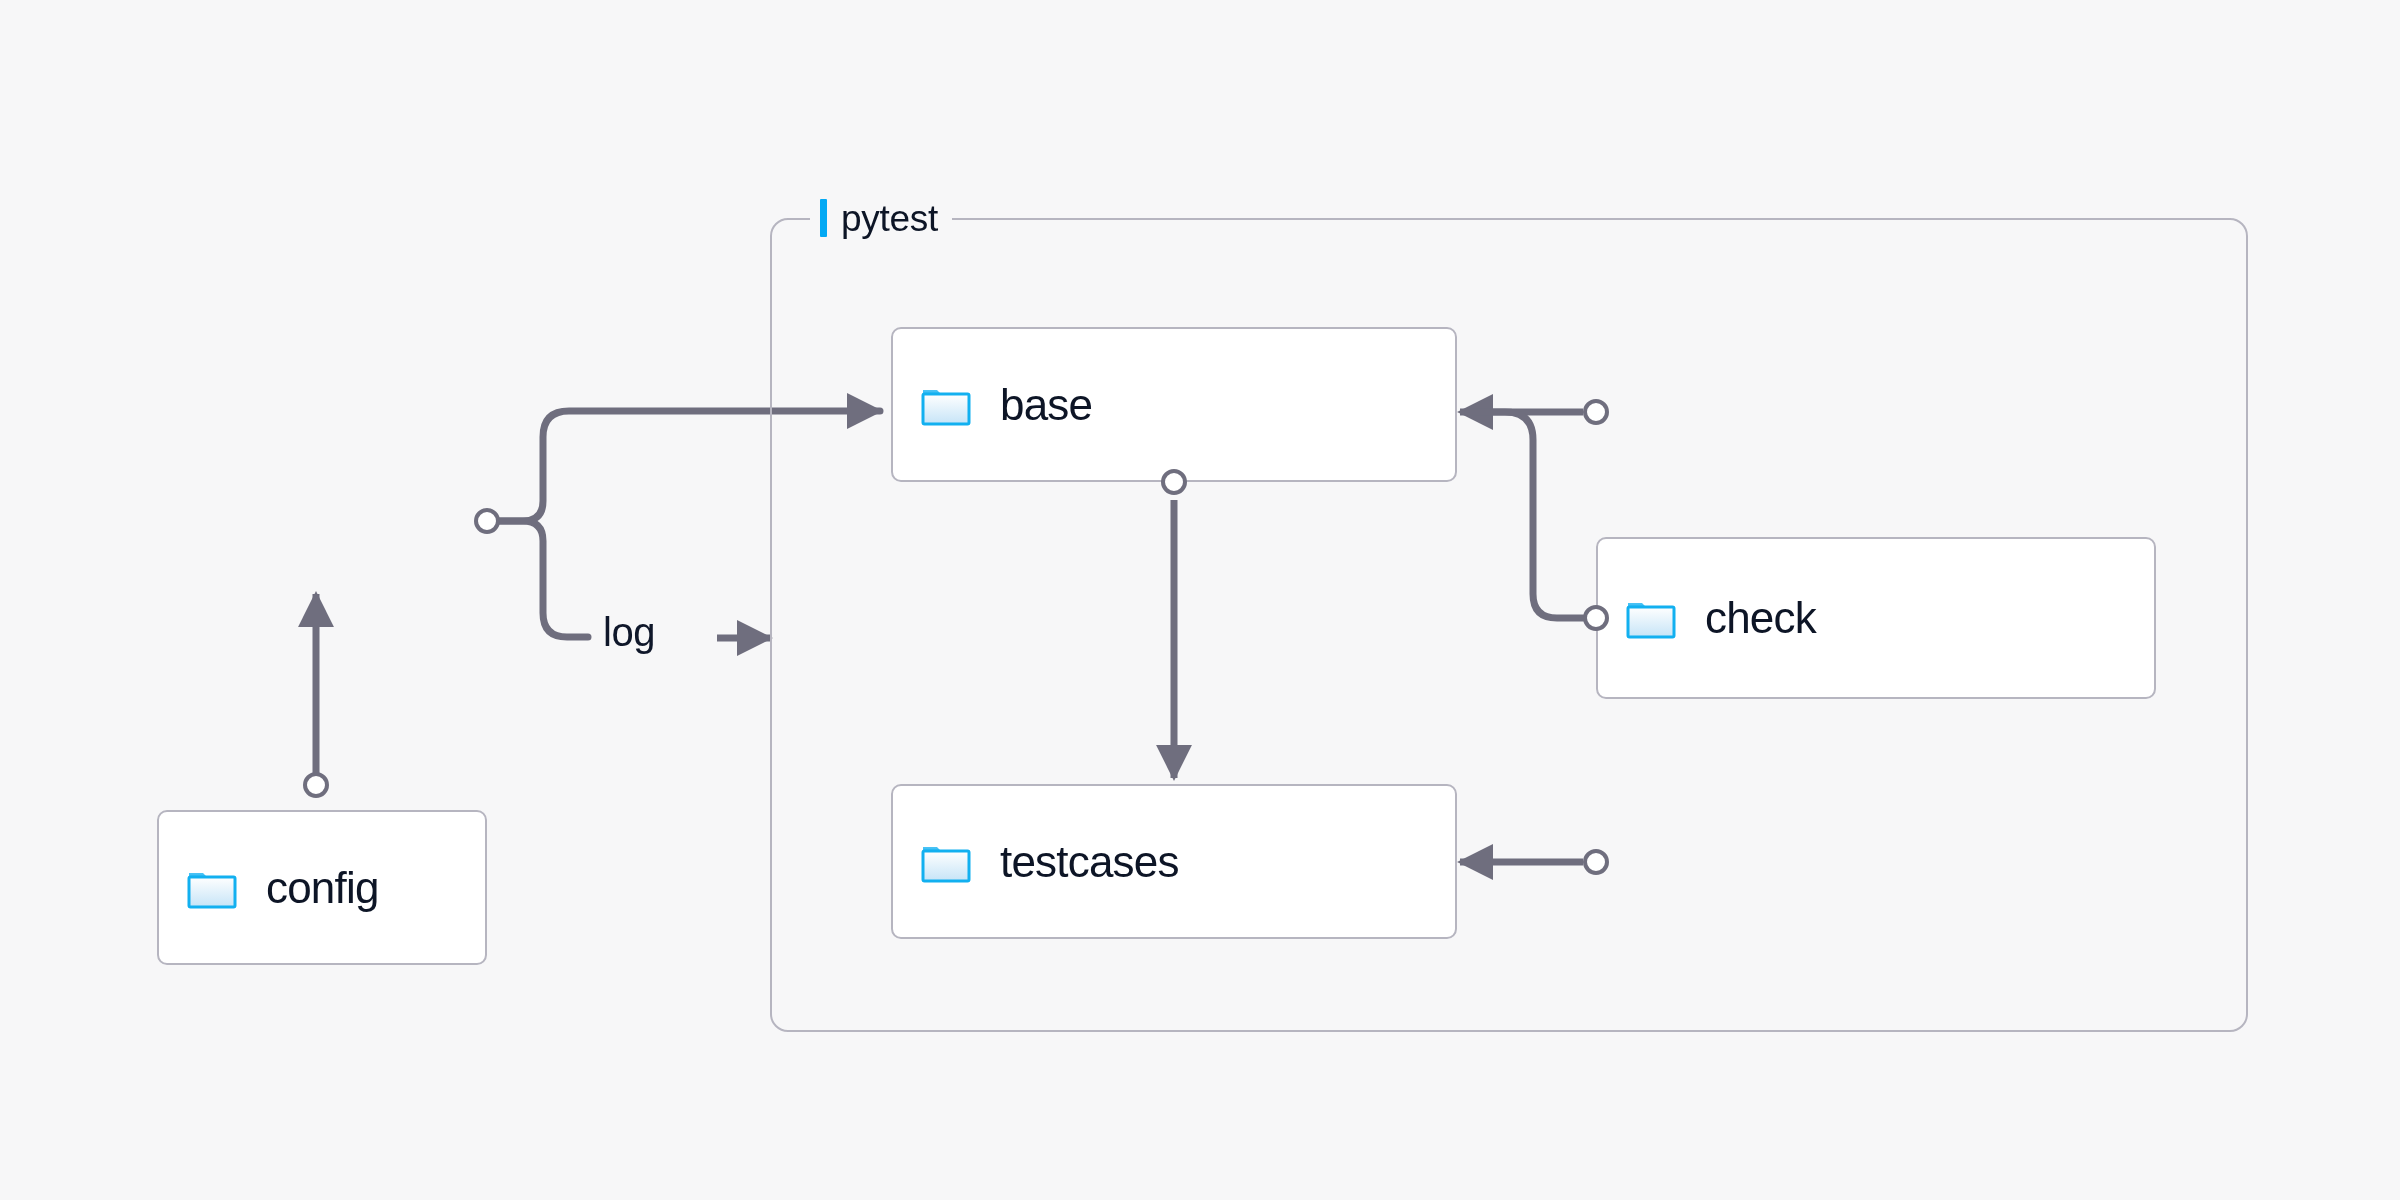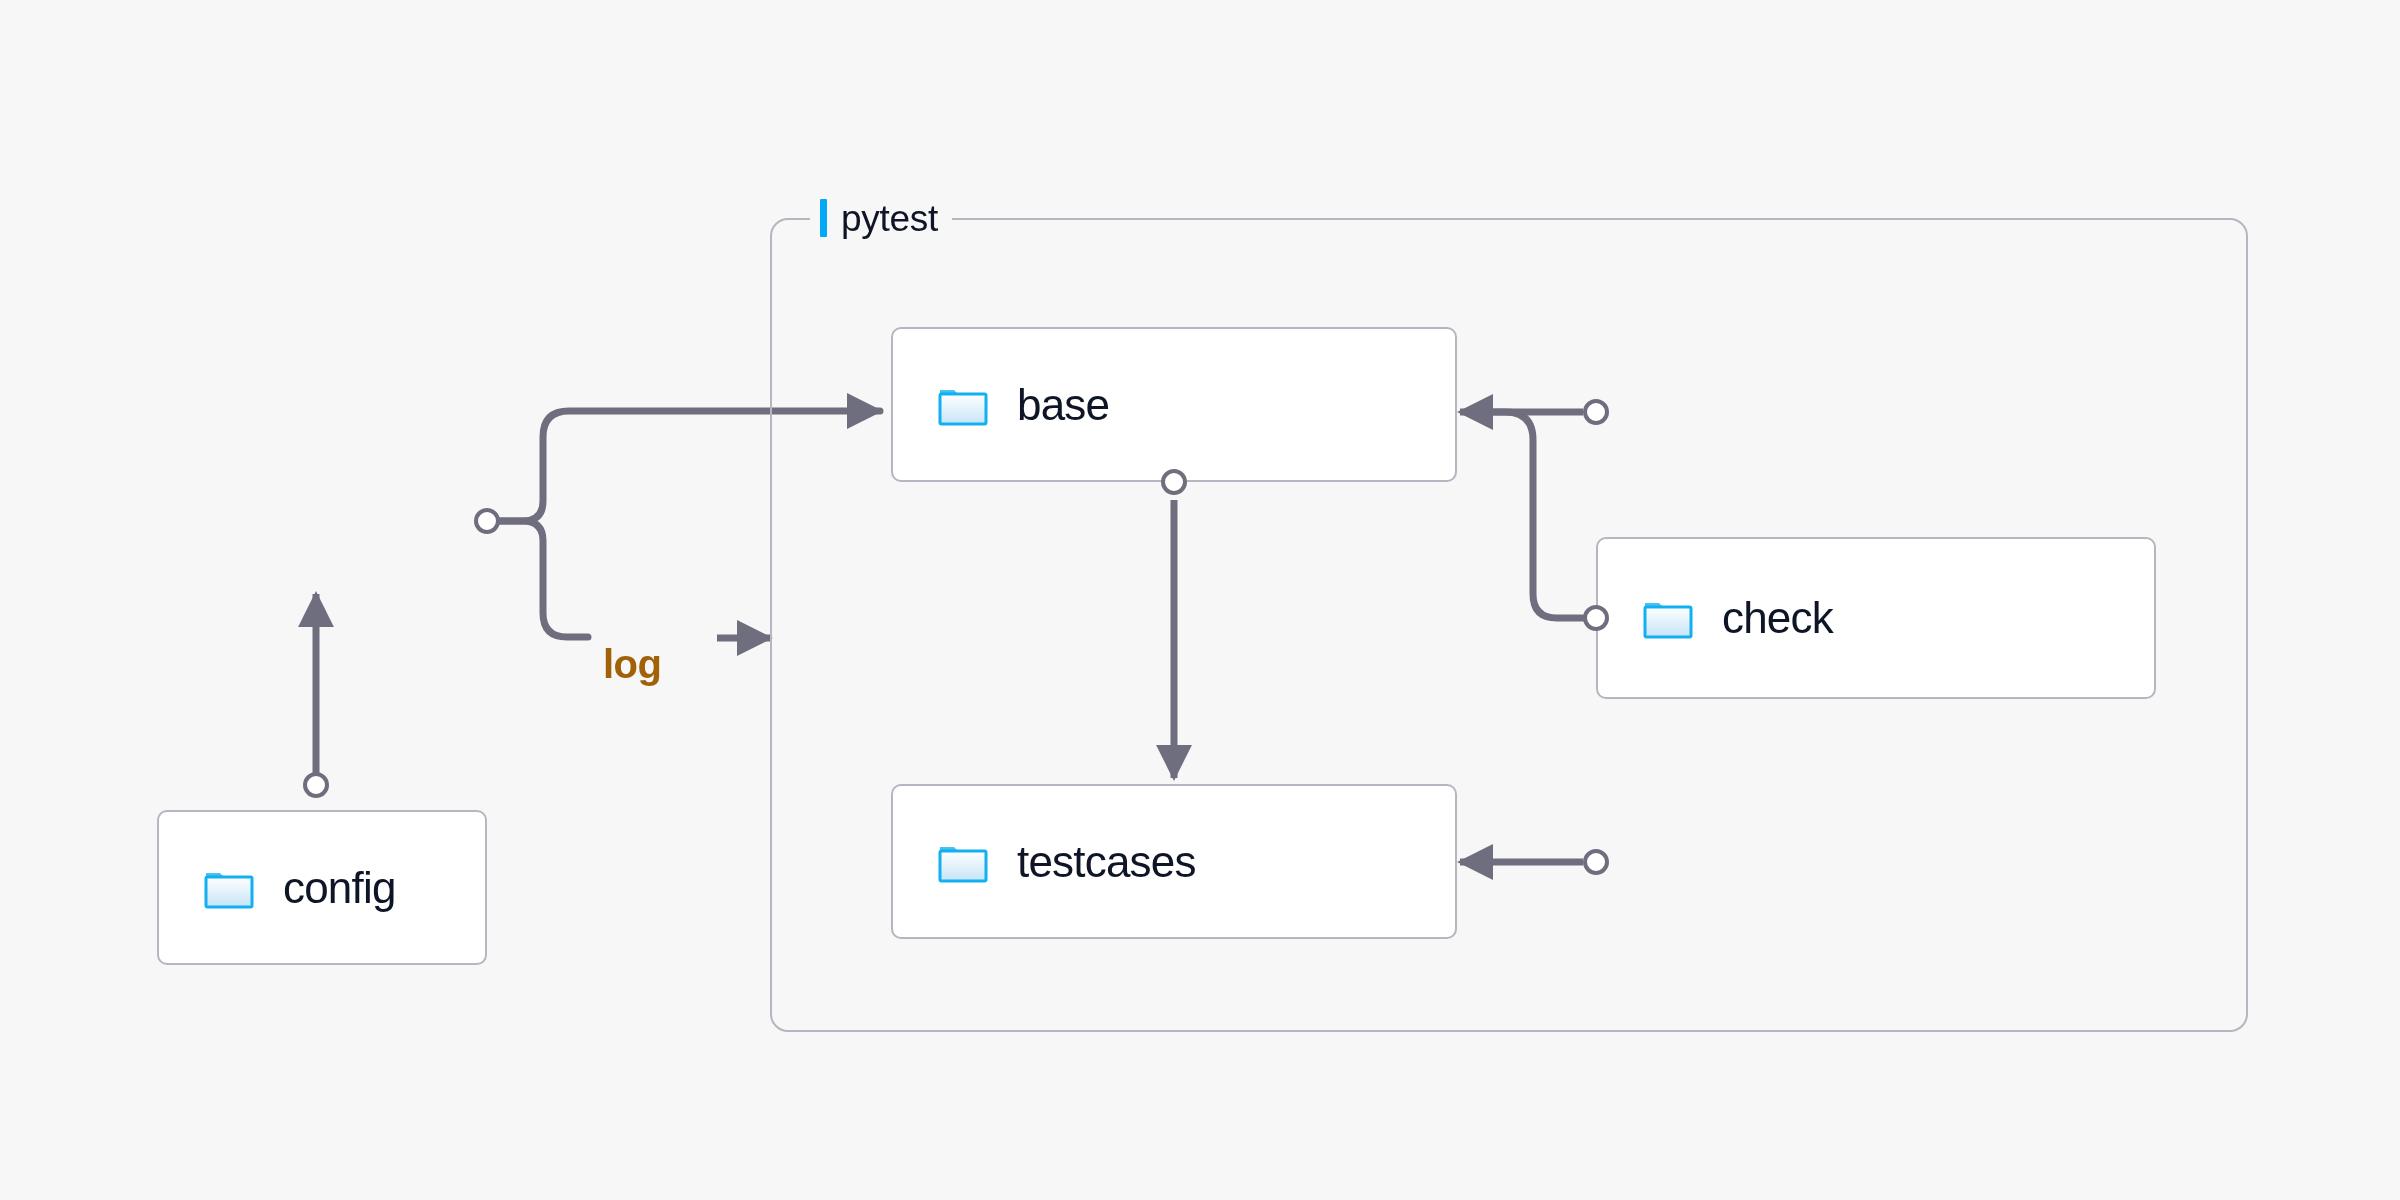--- a/index.html
+++ b/index.html
@@ -64,21 +64,21 @@
   }
   
   .node {
     position: absolute;
     box-sizing: border-box;
     background: #ffffff;
     border: 2px solid #b6b5c0;
     border-radius: 10px;
     display: flex;
     align-items: center;
-    padding-left: 44px;
+    padding-left: 27px;
     gap: 28px;
   }
   .node-label {
     font-size: 44px;
     font-weight: 500;
     color: #0d1526;
     letter-spacing: -0.8px;
     white-space: nowrap;
     line-height: 1;
   }
@@ -96,26 +96,25 @@
     height: 26px;
     border-radius: 50%;
     background: #ffffff;
     border: 4px solid #6f6e7e;
     box-sizing: border-box;
   }
   
   .edge-label {
     position: absolute;
     font-size: 40px;
-    color: #a16207;
-    font-weight: 700;
+    color: #0f172a;
+    font-weight: 400;
     letter-spacing: -0.5px;
     white-space: nowrap;
     line-height: 1;
-    margin-top: 32px;
   }
 </style>
 </head>
 <body>
 
 <div id="canvas">
 
   <svg id="edges" viewBox="0 0 2400 1200" width="2400" height="1200" xmlns="http://www.w3.org/2000/svg">
     <defs>
       <marker id="arrow" viewBox="0 0 10 10" refX="9.2" refY="5" markerWidth="5.2" markerHeight="5.2" orient="auto-start-reverse">

